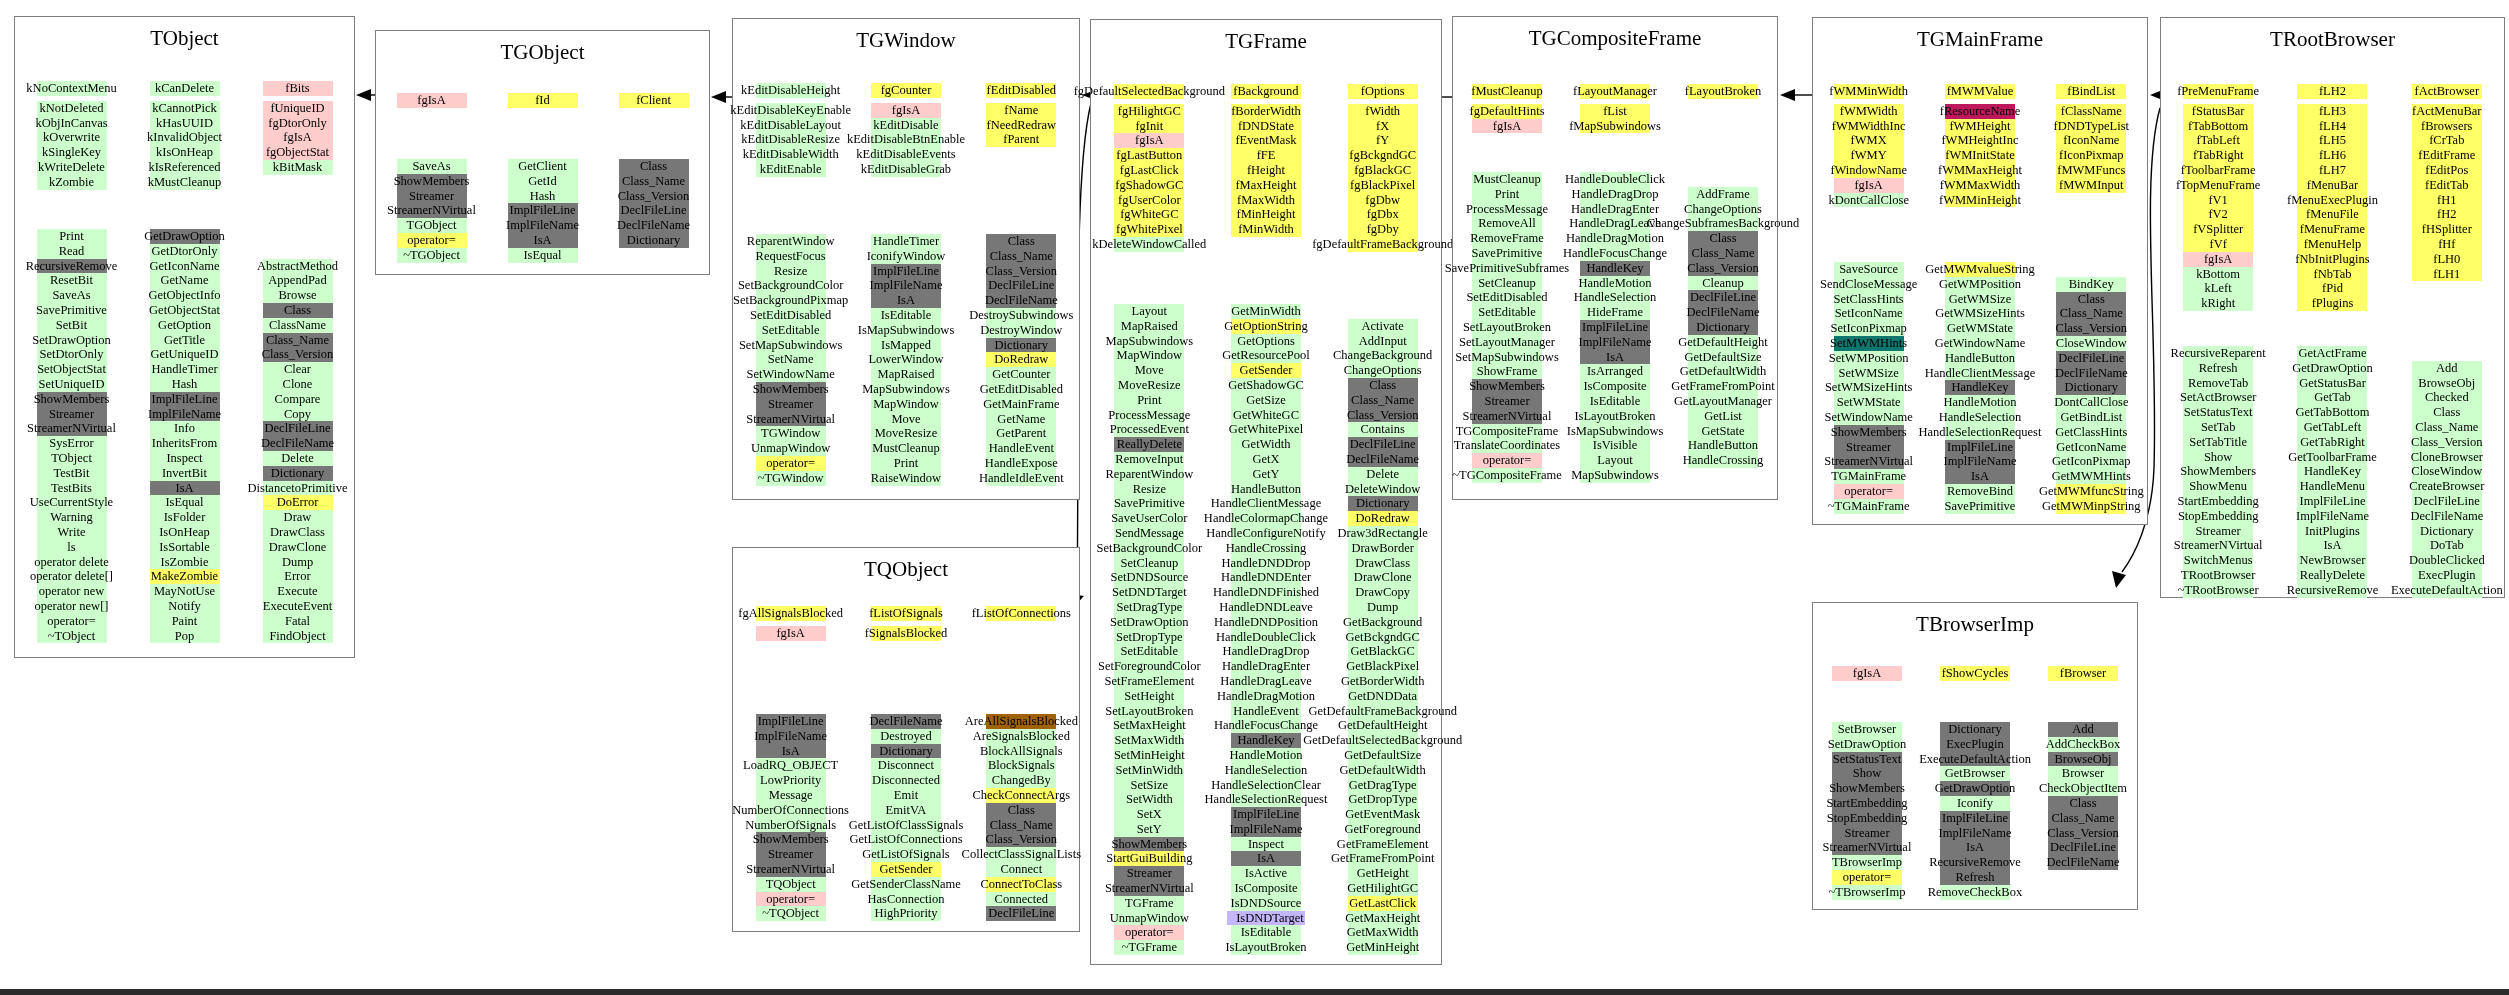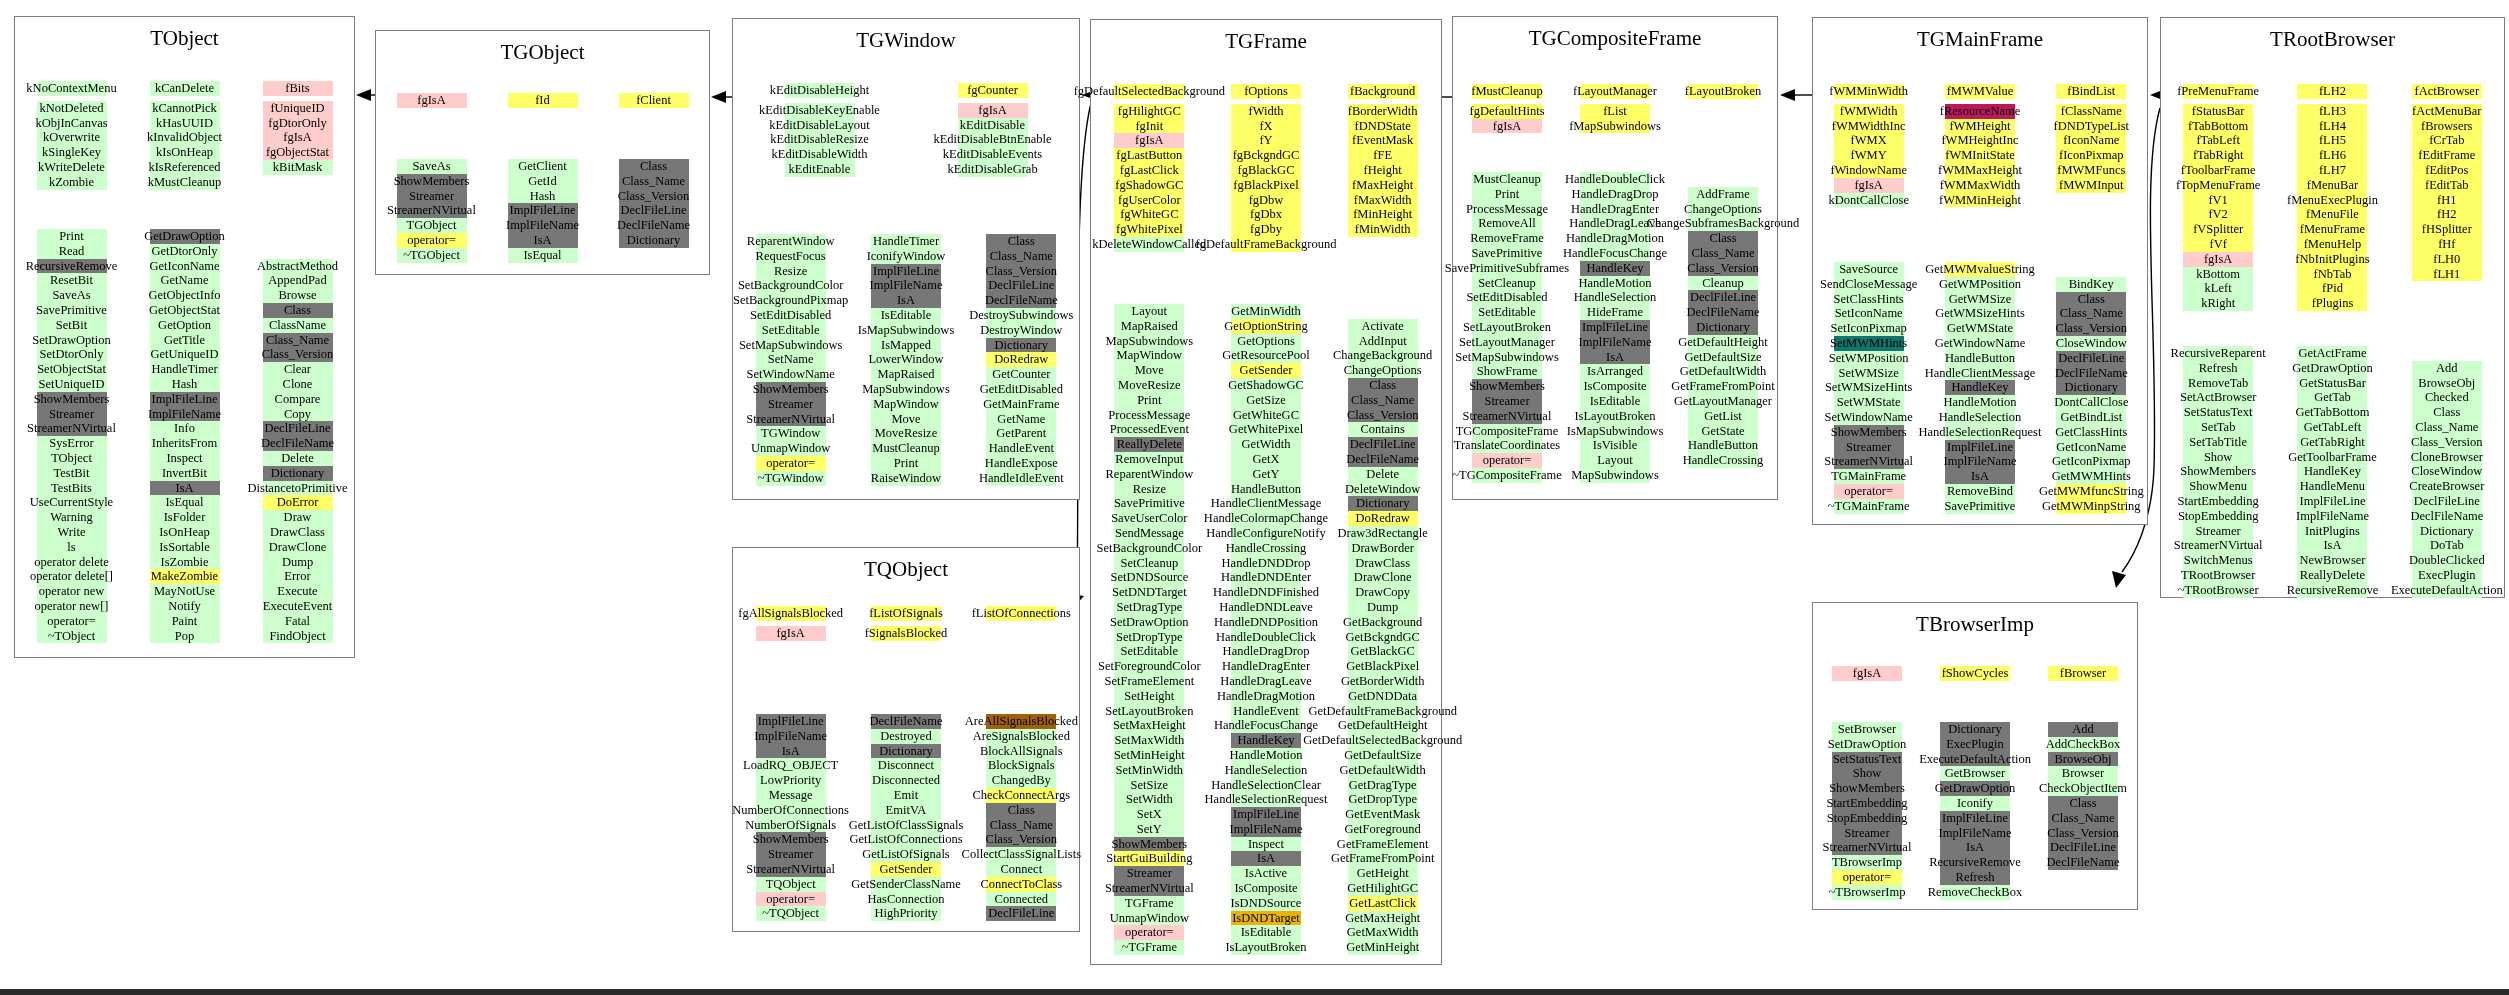--- a/index.html
+++ b/index.html
@@ -523,20 +523,34 @@
             <div class="cell" style="background: rgb(204, 255, 204);">
               <span>kEditDisableBtnEnable</span>
             </div>
             <div class="cell" style="background: rgb(204, 255, 204);">
               <span>kEditDisableEvents</span>
             </div>
             <div class="cell" style="background: rgb(204, 255, 204);">
               <span>kEditDisableGrab</span>
             </div>
           </div>
+          <div class="col">
+            <div class="cell" style="background: rgb(255, 255, 102);">
+              <span>fEditDisabled</span>
+            </div>
+            <div class="cell" style="background: rgb(255, 255, 102);">
+              <span>fName</span>
+            </div>
+            <div class="cell" style="background: rgb(255, 255, 102);">
+              <span>fNeedRedraw</span>
+            </div>
+            <div class="cell" style="background: rgb(255, 255, 102);">
+              <span>fParent</span>
+            </div>
+          </div>
         </div>
         <div class="section methods" style="top: 215px;">
           <div class="col">
             <div class="cell" style="background: rgb(204, 255, 204);">
               <span>ReparentWindow</span>
             </div>
             <div class="cell" style="background: rgb(204, 255, 204);">
               <span>RequestFocus</span>
             </div>
             <div class="cell" style="background: rgb(204, 255, 204);">
@@ -886,20 +900,52 @@
             </div>
             <div class="cell" style="background: rgb(255, 255, 102);">
               <span>fgWhitePixel</span>
             </div>
             <div class="cell" style="background: rgb(204, 255, 204);">
               <span>kDeleteWindowCalled</span>
             </div>
           </div>
           <div class="col">
             <div class="cell" style="background: rgb(255, 255, 102);">
+              <span>fBackground</span>
+            </div>
+            <div class="cell" style="background: rgb(255, 255, 102);">
+              <span>fBorderWidth</span>
+            </div>
+            <div class="cell" style="background: rgb(255, 255, 102);">
+              <span>fDNDState</span>
+            </div>
+            <div class="cell" style="background: rgb(255, 255, 102);">
+              <span>fEventMask</span>
+            </div>
+            <div class="cell" style="background: rgb(255, 255, 102);">
+              <span>fFE</span>
+            </div>
+            <div class="cell" style="background: rgb(255, 255, 102);">
+              <span>fHeight</span>
+            </div>
+            <div class="cell" style="background: rgb(255, 255, 102);">
+              <span>fMaxHeight</span>
+            </div>
+            <div class="cell" style="background: rgb(255, 255, 102);">
+              <span>fMaxWidth</span>
+            </div>
+            <div class="cell" style="background: rgb(255, 255, 102);">
+              <span>fMinHeight</span>
+            </div>
+            <div class="cell" style="background: rgb(255, 255, 102);">
+              <span>fMinWidth</span>
+            </div>
+          </div>
+          <div class="col">
+            <div class="cell" style="background: rgb(255, 255, 102);">
               <span>fOptions</span>
             </div>
             <div class="cell" style="background: rgb(255, 255, 102);">
               <span>fWidth</span>
             </div>
             <div class="cell" style="background: rgb(255, 255, 102);">
               <span>fX</span>
             </div>
             <div class="cell" style="background: rgb(255, 255, 102);">
               <span>fY</span>
@@ -917,52 +963,20 @@
               <span>fgDbw</span>
             </div>
             <div class="cell" style="background: rgb(255, 255, 102);">
               <span>fgDbx</span>
             </div>
             <div class="cell" style="background: rgb(255, 255, 102);">
               <span>fgDby</span>
             </div>
             <div class="cell" style="background: rgb(255, 255, 102);">
               <span>fgDefaultFrameBackground</span>
-            </div>
-          </div>
-          <div class="col">
-            <div class="cell" style="background: rgb(255, 255, 102);">
-              <span>fBackground</span>
-            </div>
-            <div class="cell" style="background: rgb(255, 255, 102);">
-              <span>fBorderWidth</span>
-            </div>
-            <div class="cell" style="background: rgb(255, 255, 102);">
-              <span>fDNDState</span>
-            </div>
-            <div class="cell" style="background: rgb(255, 255, 102);">
-              <span>fEventMask</span>
-            </div>
-            <div class="cell" style="background: rgb(255, 255, 102);">
-              <span>fFE</span>
-            </div>
-            <div class="cell" style="background: rgb(255, 255, 102);">
-              <span>fHeight</span>
-            </div>
-            <div class="cell" style="background: rgb(255, 255, 102);">
-              <span>fMaxHeight</span>
-            </div>
-            <div class="cell" style="background: rgb(255, 255, 102);">
-              <span>fMaxWidth</span>
-            </div>
-            <div class="cell" style="background: rgb(255, 255, 102);">
-              <span>fMinHeight</span>
-            </div>
-            <div class="cell" style="background: rgb(255, 255, 102);">
-              <span>fMinWidth</span>
             </div>
           </div>
         </div>
         <div class="section methods" style="top: 284px;">
           <div class="col">
             <div class="cell" style="background: rgb(204, 255, 204);">
               <span>Layout</span>
             </div>
             <div class="cell" style="background: rgb(204, 255, 204);">
               <span>MapRaised</span>
@@ -1211,21 +1225,21 @@
             </div>
             <div class="cell" style="background: rgb(204, 255, 204);">
               <span>IsActive</span>
             </div>
             <div class="cell" style="background: rgb(204, 255, 204);">
               <span>IsComposite</span>
             </div>
             <div class="cell" style="background: rgb(204, 255, 204);">
               <span>IsDNDSource</span>
             </div>
-            <div class="cell" style="background: #eab308;">
+            <div class="cell" style="background: #c4b5fd; padding-left: 8px;">
               <span>IsDNDTarget</span>
             </div>
             <div class="cell" style="background: rgb(204, 255, 204);">
               <span>IsEditable</span>
             </div>
             <div class="cell" style="background: rgb(204, 255, 204);">
               <span>IsLayoutBroken</span>
             </div>
           </div>
           <div class="col" style="padding-top: 14.8px;">

